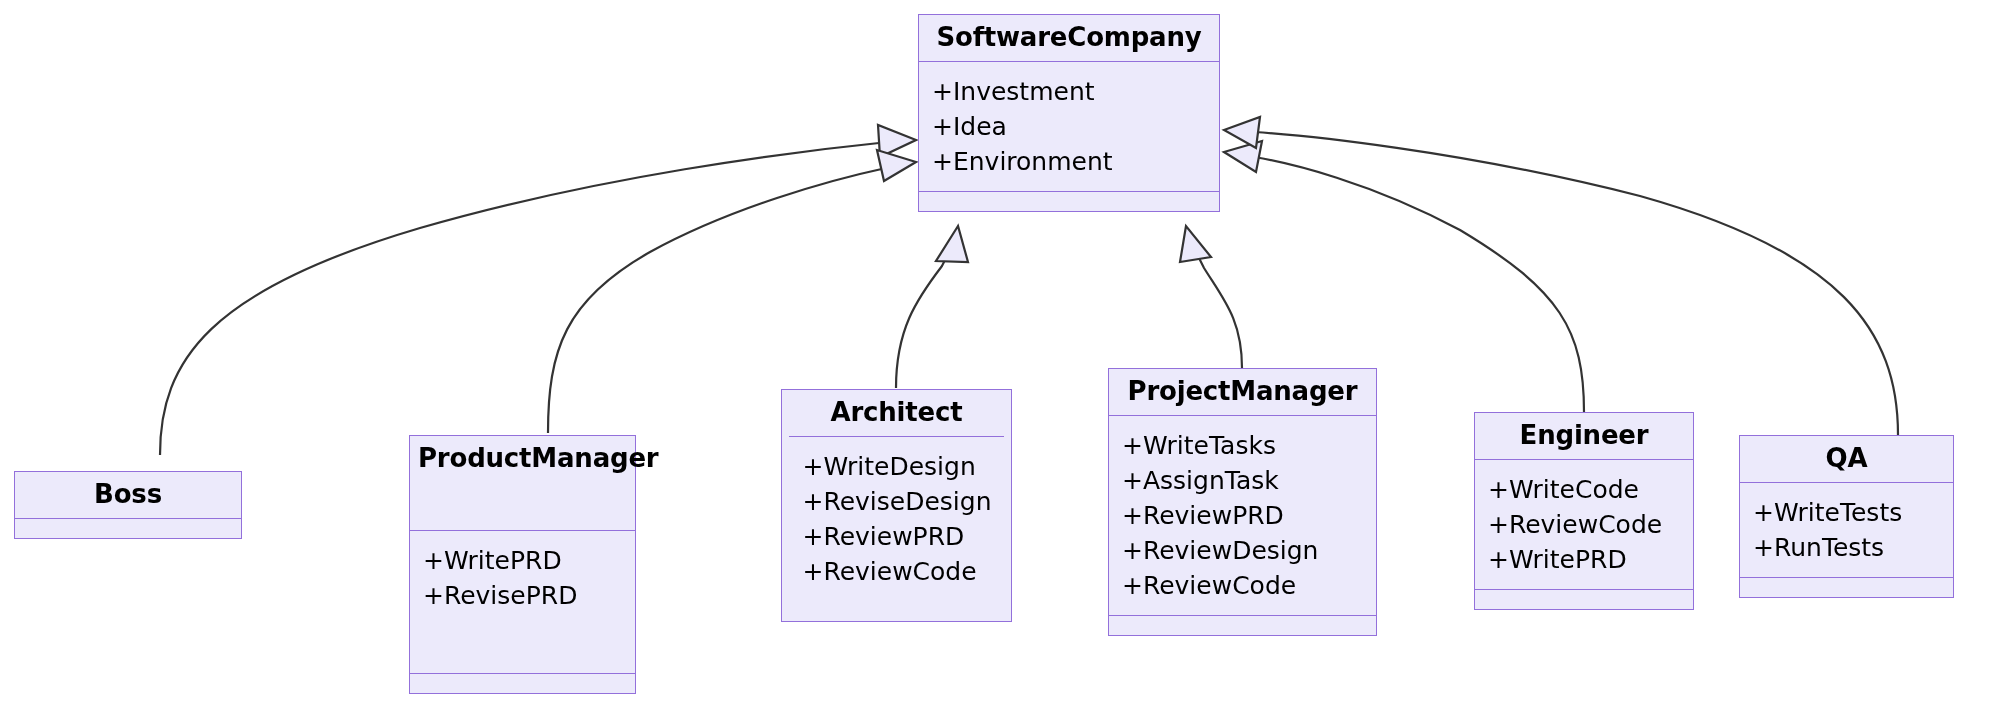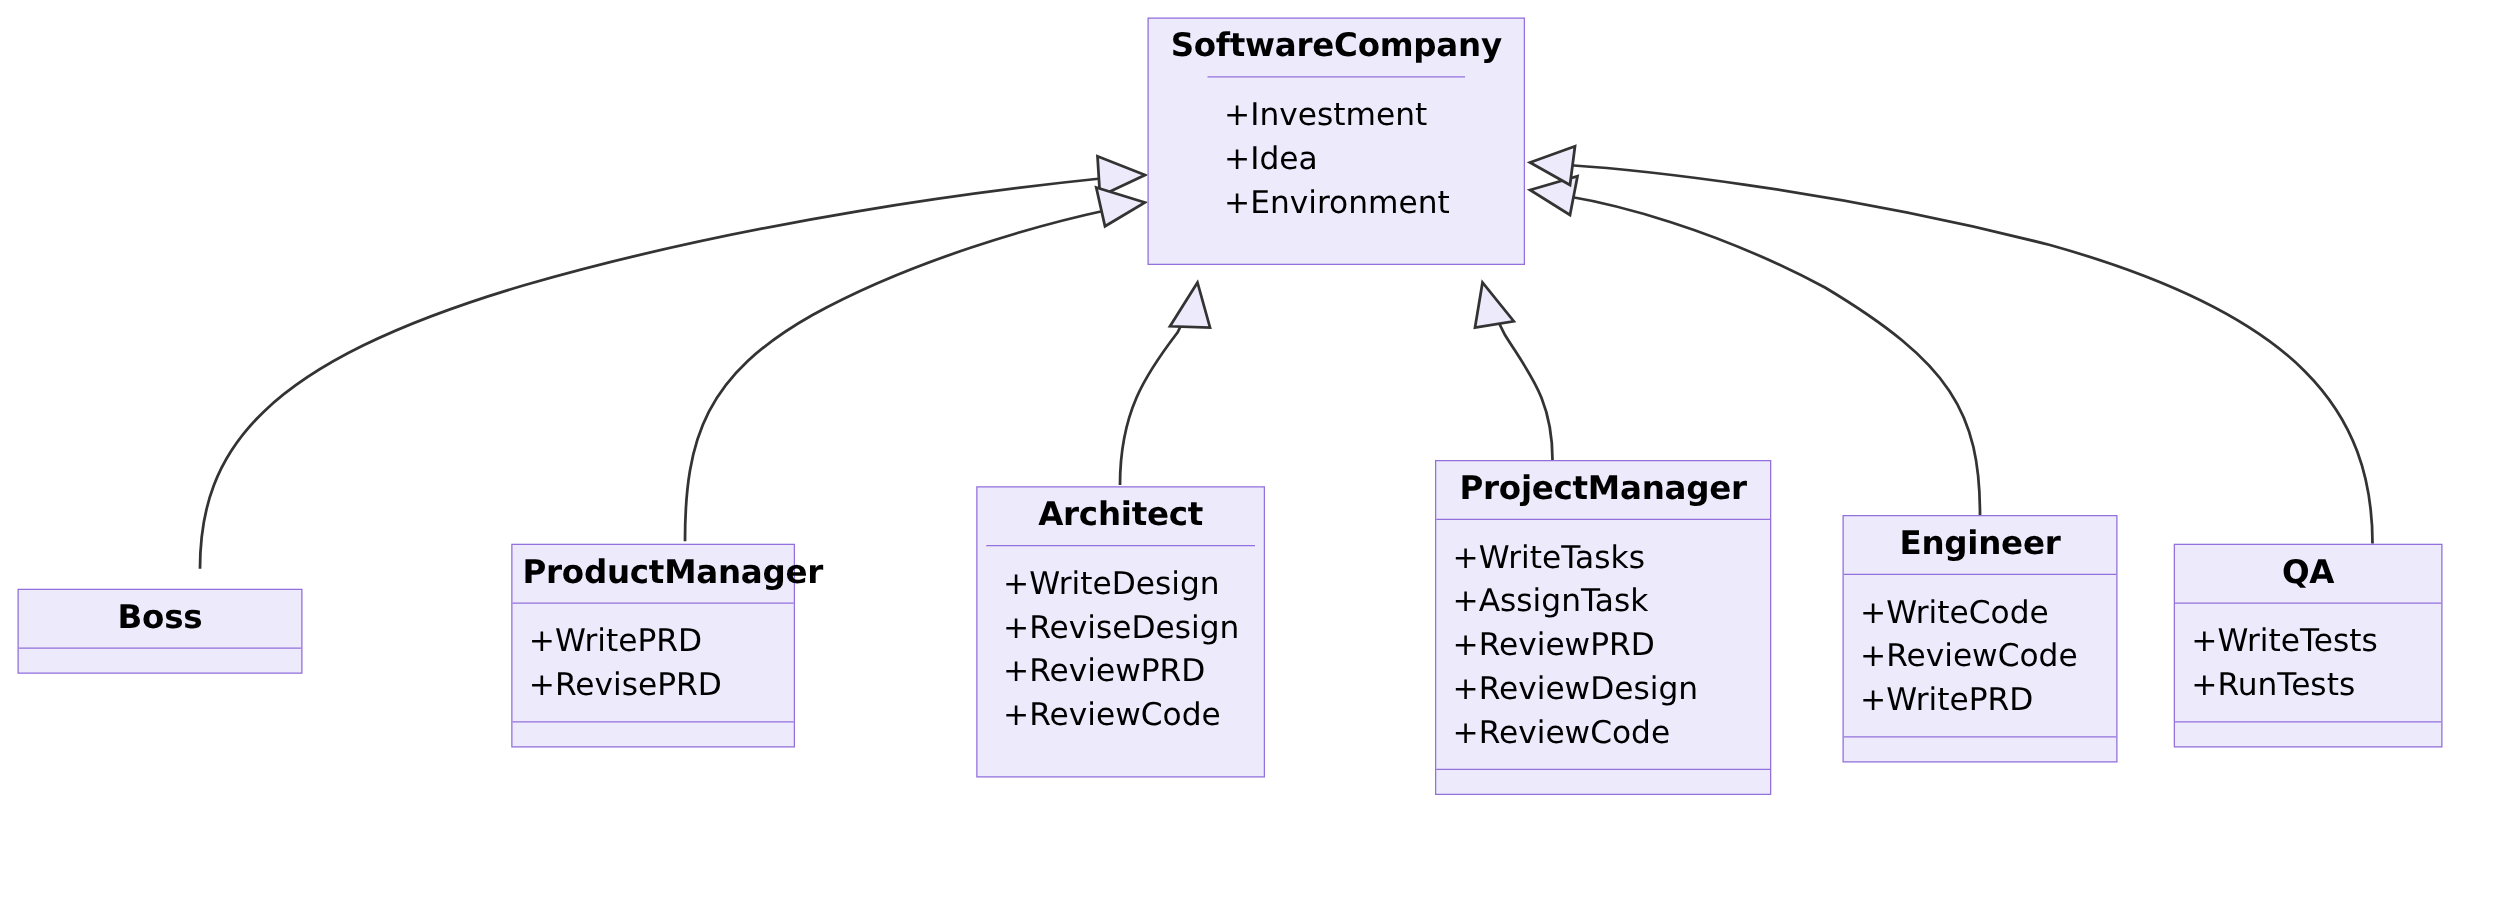--- a/index.html
+++ b/index.html
@@ -79,56 +79,56 @@
     <path d="M 1242 368 C 1242 320 1224 300 1204 268 L 1196 252" fill="none" stroke="#333333" stroke-width="2.2"></path>
     <polygon points="1186,226 1180,262 1211,257" fill="#eceafb" stroke="#333333" stroke-width="2.2" stroke-linejoin="miter"></polygon>
 
     <path d="M 1584 412 C 1584 330 1560 290 1460 230 C 1370 182 1290 163 1254 157" fill="none" stroke="#333333" stroke-width="2.2"></path>
     <polygon points="1224,152 1262,141 1256,172" fill="#eceafb" stroke="#333333" stroke-width="2.2" stroke-linejoin="miter"></polygon>
 
     <path d="M 1898 435 C 1898 330 1840 252 1640 196 C 1460 150 1300 135 1254 132" fill="none" stroke="#333333" stroke-width="2.2"></path>
     <polygon points="1224,130 1260,117 1256,148" fill="#eceafb" stroke="#333333" stroke-width="2.2" stroke-linejoin="miter"></polygon>
   </svg>
 
-  <div class="uml-class" style="left:918px; top:14px; width:302px;align-items:center;">
+  <div class="uml-class" style="left:918px; top:14px; width:302px;">
     <div class="class-title">SoftwareCompany</div>
     <div class="class-members">
       <div class="member-row">+Investment</div>
       <div class="member-row">+Idea</div>
       <div class="member-row">+Environment</div>
     </div>
     <div class="class-methods"></div>
   </div>
 
   <div class="uml-class" style="left:14px; top:455px; width:228px;margin-top:16px;">
     <div class="class-title">Boss</div>
     <div class="class-methods"></div>
   </div>
 
-  <div class="uml-class" style="left:409px; top:435px; width:227px;">
+  <div class="uml-class" style="left:409px; top:435px; width:227px;gap:48px;">
     <div class="class-title">ProductManager</div>
     <div class="class-members">
       <div class="member-row">+WritePRD</div>
       <div class="member-row">+RevisePRD</div>
     </div>
     <div class="class-methods"></div>
   </div>
 
   <div class="uml-class" style="left:781px; top:389px; width:231px;align-items:center;">
     <div class="class-title">Architect</div>
     <div class="class-members">
       <div class="member-row">+WriteDesign</div>
       <div class="member-row">+ReviseDesign</div>
       <div class="member-row">+ReviewPRD</div>
       <div class="member-row">+ReviewCode</div>
     </div>
     <div class="class-methods"></div>
   </div>
 
-  <div class="uml-class" style="left:1108px; top:368px; width:269px;margin-left:40px;">
+  <div class="uml-class" style="left:1108px; top:368px; width:269px;">
     <div class="class-title">ProjectManager</div>
     <div class="class-members">
       <div class="member-row">+WriteTasks</div>
       <div class="member-row">+AssignTask</div>
       <div class="member-row">+ReviewPRD</div>
       <div class="member-row">+ReviewDesign</div>
       <div class="member-row">+ReviewCode</div>
     </div>
     <div class="class-methods"></div>
   </div>

